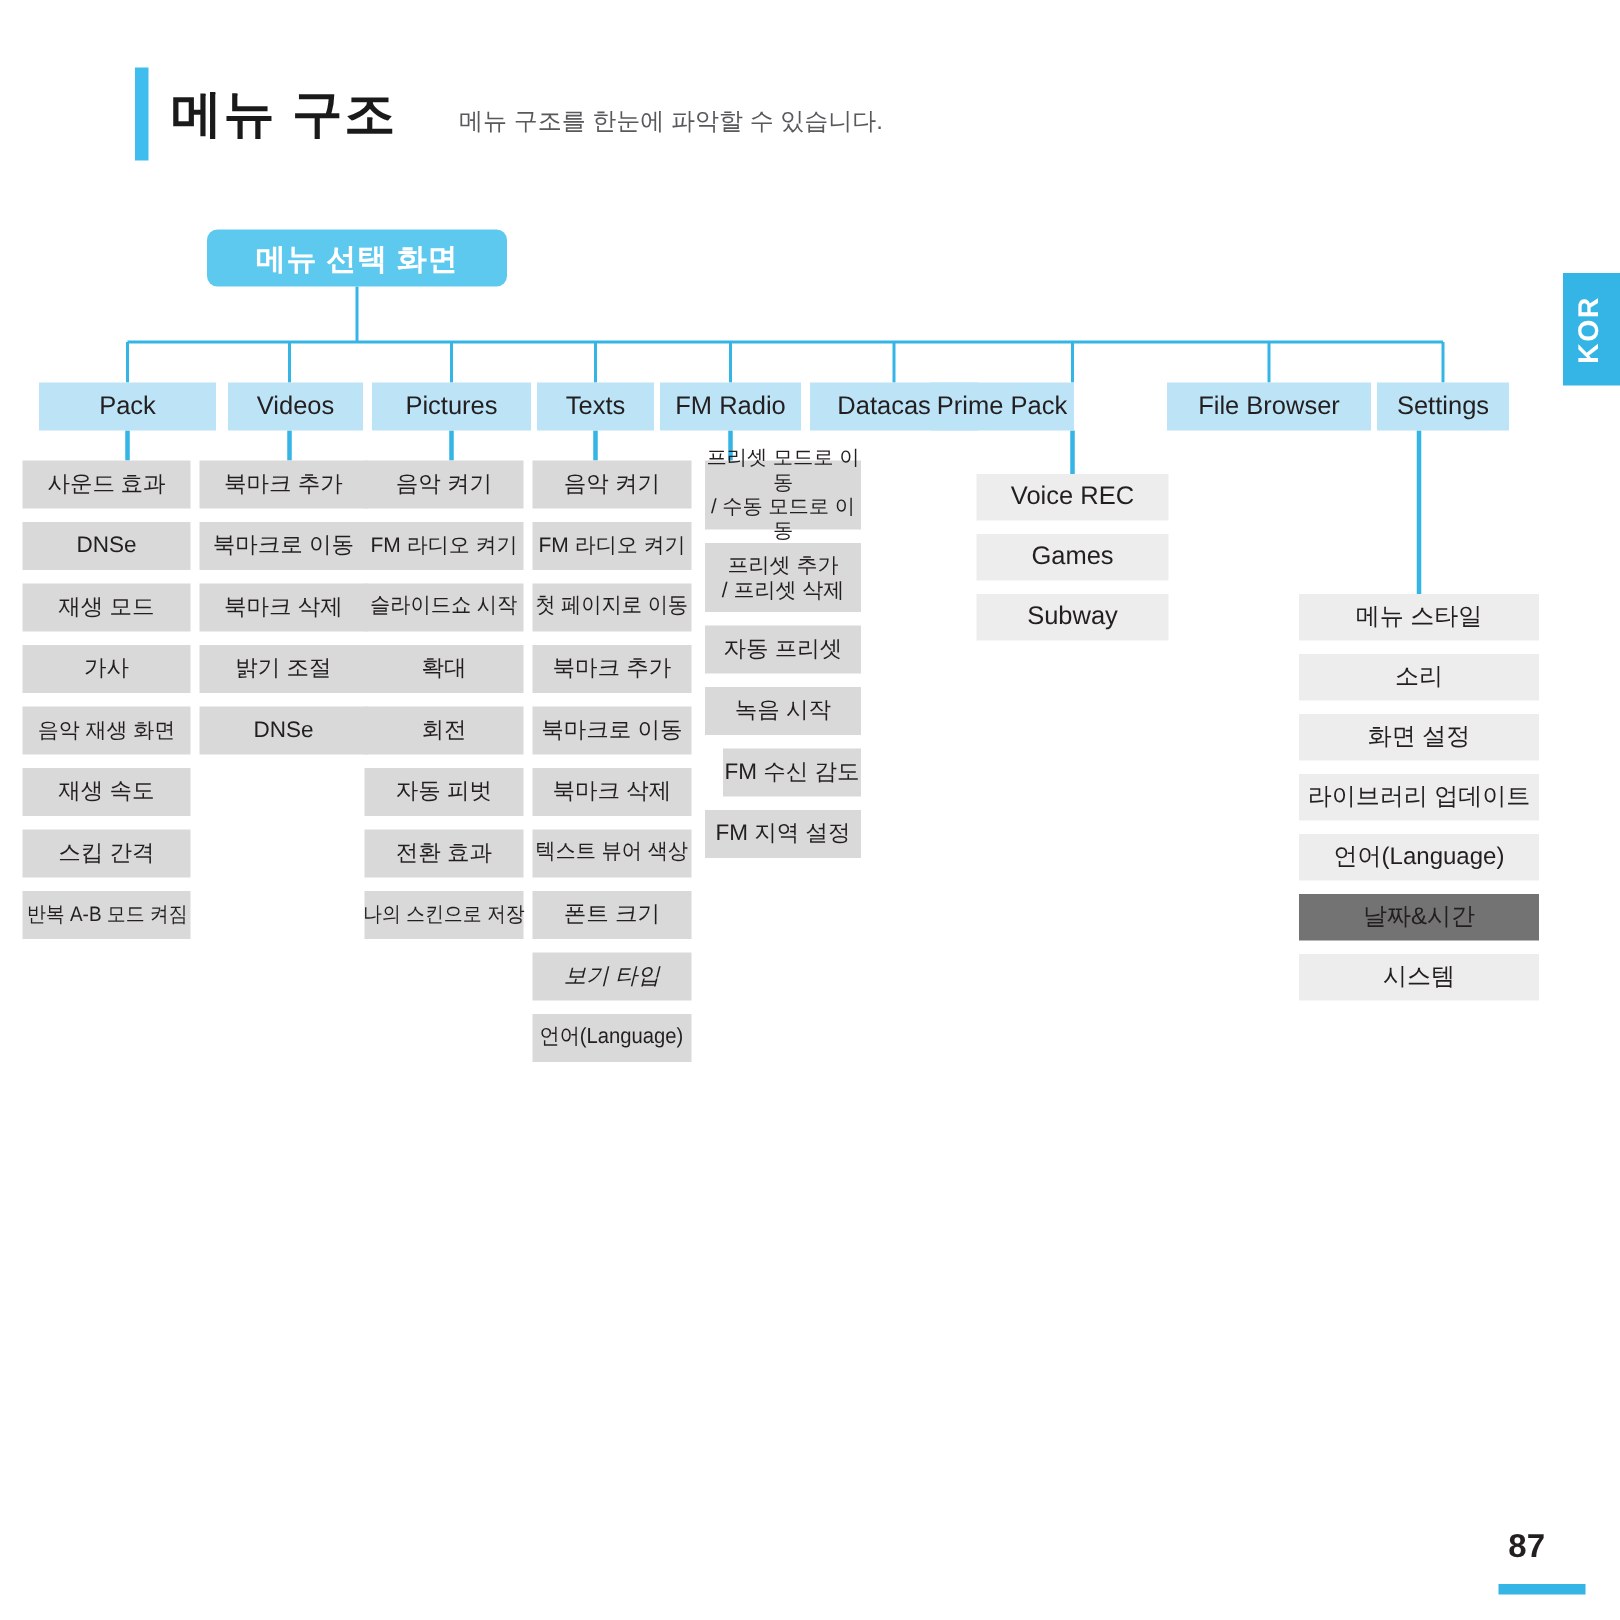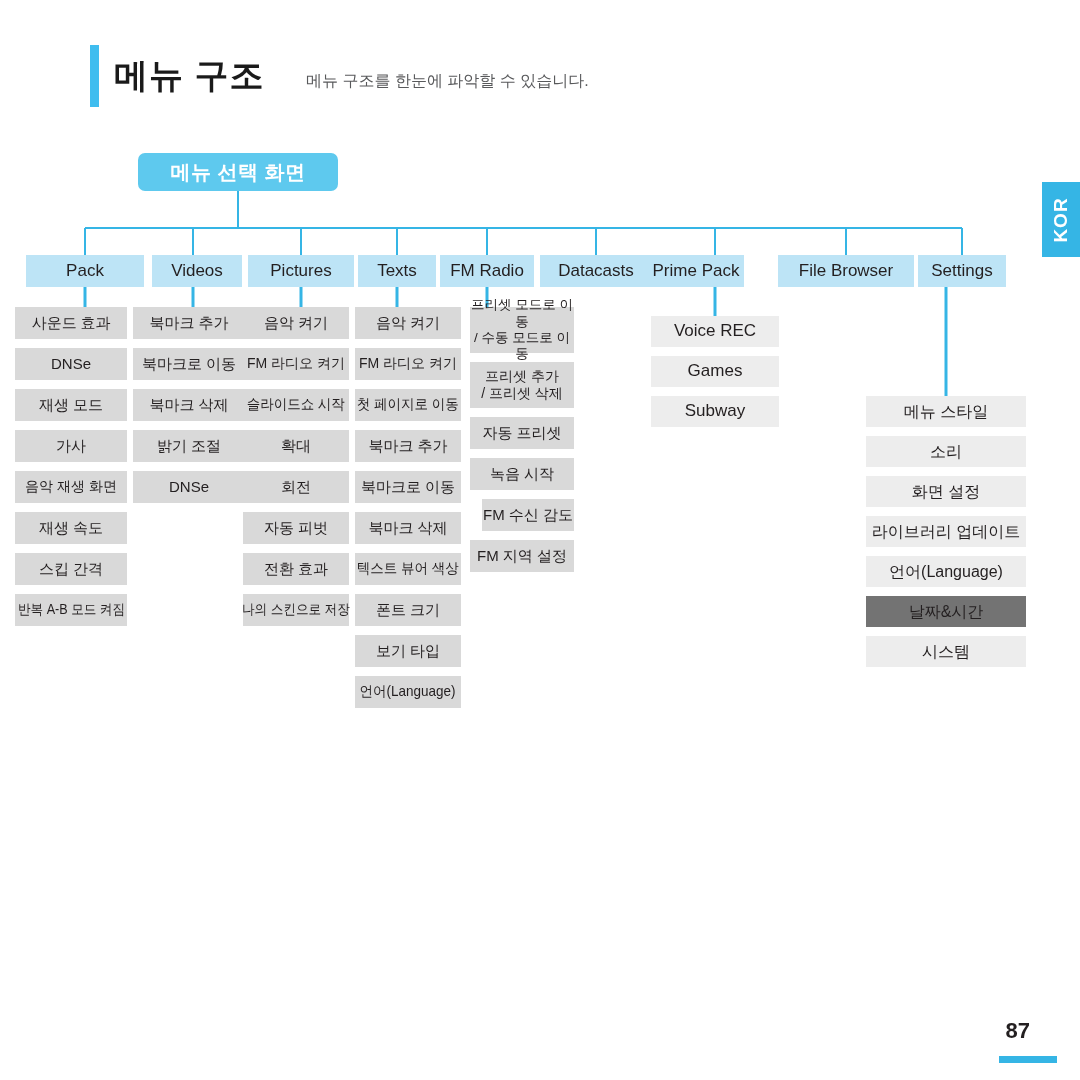--- a/index.html
+++ b/index.html
@@ -230,21 +230,21 @@
     </div>
   <div class="cat-box" style="left:358px; width:78px;">
       <span class="cat-label">Texts</span>
     </div>
   <div class="cat-box" style="left:440px; width:94px;">
       <span class="cat-label">FM Radio</span>
     </div>
   <div class="cat-box" style="left:540px; width:112px;">
       <span class="cat-label">Datacasts</span>
     </div>
-  <div class="cat-box" style="left:648px; width:96px;text-align:center;">
+  <div class="cat-box" style="left:620px; width:96px;text-align:center;">
       <span class="cat-label">Prime Pack</span>
     </div>
   <div class="cat-box" style="left:778px; width:136px;">
       <span class="cat-label">File Browser</span>
     </div>
   <div class="cat-box" style="left:918px; width:88px;">
       <span class="cat-label">Settings</span>
     </div>
 
   <div class="child-col" style="left:15px; top:307px; width:112px;">
@@ -337,21 +337,21 @@
       </div>
     <div class="child-box" style="height:32px;">
         <span class="child-label">북마크 삭제</span>
       </div>
     <div class="child-box" style="height:32px;">
         <span class="child-label cond2">텍스트 뷰어 색상</span>
       </div>
     <div class="child-box" style="height:32px;">
         <span class="child-label">폰트 크기</span>
       </div>
-    <div class="child-box" style="height:32px;">
+    <div class="child-box" style="height:32px;font-style:italic;">
         <span class="child-label">보기 타입</span>
       </div>
     <div class="child-box" style="height:32px;">
         <span class="child-label cond2">언어(Language)</span>
       </div>
   </div>
 
   <div class="child-col" style="left:470px; top:307px; width:104px;">
     <div class="child-box" style="height:46px;">
         <span class="child-label xs">프리셋 모드로 이동

